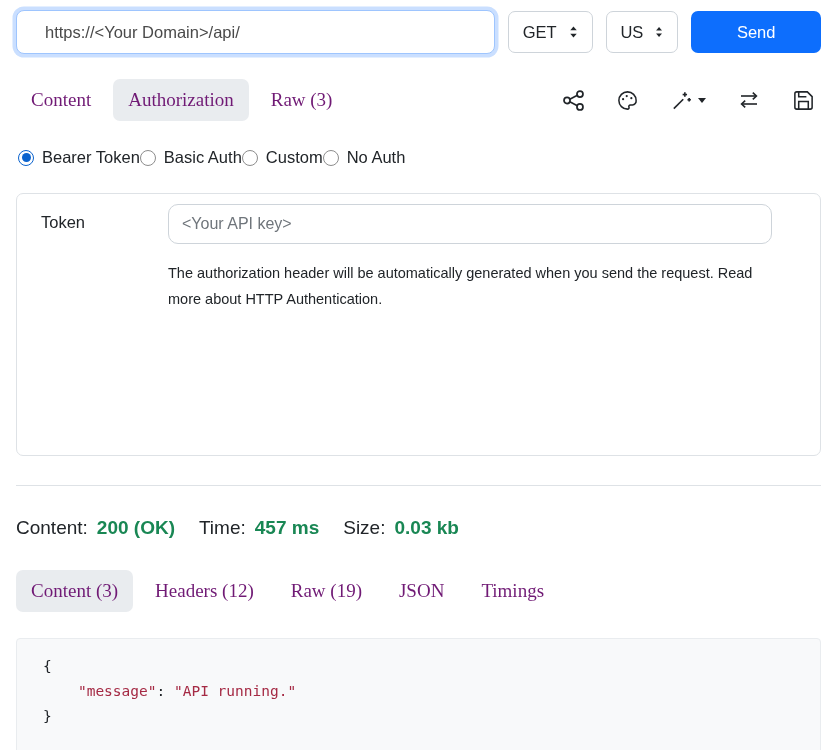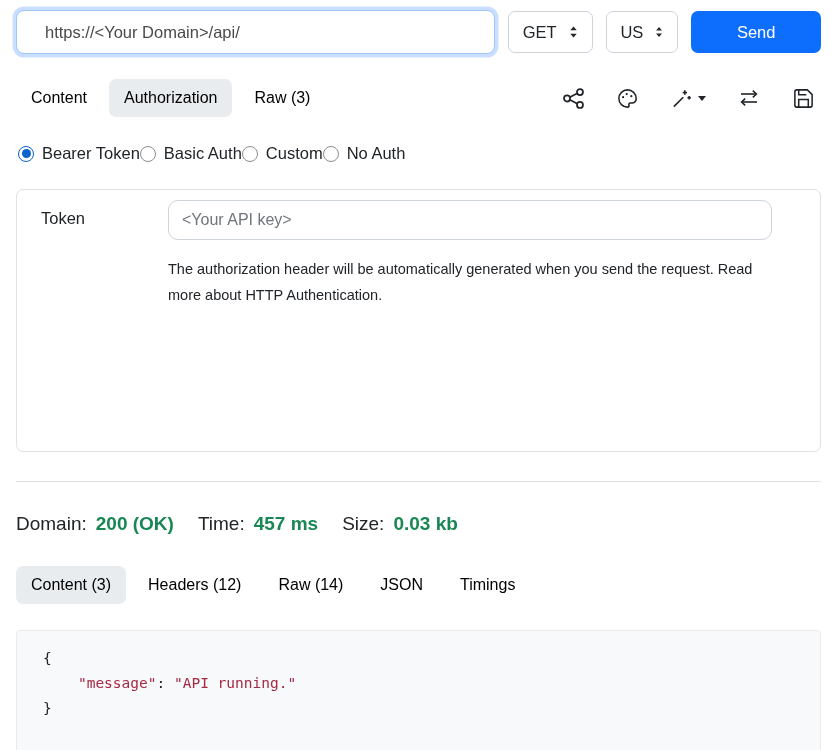--- a/index.html
+++ b/index.html
@@ -33,22 +33,22 @@
   .select-box.region{width:72px;}
   .send-btn{
     margin-left:auto;width:131px;height:42px;background:var(--accent);
     color:#fff;border:none;border-radius:7px;font-size:16.5px;cursor:pointer;
     font-family:"Liberation Sans",sans-serif;
   }
 
   
   .tabs-row{display:flex;align-items:center;margin-top:25px;}
   .tab{
-    padding:10px 15px;font-size:16px;border-radius:7px;cursor:pointer;
-    color:#000000;margin-right:7px;white-space:nowrap;
+    padding:10px 15px;font-size:19px;border-radius:7px;cursor:pointer;
+    color:#701a75;margin-right:7px;white-space:nowrap;font-family:Liberation Serif, serif;
   }
   .tab.active{background:var(--tab-active-bg);}
   .toolbar{margin-left:auto;display:flex;align-items:center;gap:31px;padding-right:6px;}
   .icon-btn{display:flex;align-items:center;cursor:pointer;}
   .caret{width:0;height:0;border-left:4.5px solid transparent;border-right:4.5px solid transparent;border-top:5.5px solid #212529;margin-left:5px;}
 
   
   .auth-row{display:flex;align-items:center;margin-top:27px;padding-left:2px;}
   .radio-option{display:flex;align-items:center;gap:8px;font-size:16.5px;cursor:pointer;}
   .radio{width:16px;height:16px;border:1px solid #8d8d8d;border-radius:50%;position:relative;background:#fff;flex:none;}
@@ -189,32 +189,32 @@
     <div class="token-label">Token</div>
     <div class="token-main">
       <input class="token-input" type="text" placeholder="&lt;Your API key&gt;" style="">
       <p class="help-text"><span>The authorization header will be automatically generated when you send the request. Read more about </span><span>HTTP Authentication</span><span>.</span></p>
     </div>
   </div>
 
   <hr class="divider">
 
   <div class="status-row">
-    <span class="status-label">Domain:</span>
+    <span class="status-label">Content:</span>
     <span class="status-value">200 (OK)</span>
     <span class="status-label">Time:</span>
     <span class="status-value">457 ms</span>
     <span class="status-label">Size:</span>
     <span class="status-value">0.03 kb</span>
   </div>
 
   <div class="response-tabs">
     <div class="tab active">Content (3)</div>
     <div class="tab">Headers (12)</div>
-    <div class="tab">Raw (14)</div>
+    <div class="tab">Raw (19)</div>
     <div class="tab">JSON</div>
     <div class="tab">Timings</div>
   </div>
 
   <div class="code-block">
     <div class="code-line"><span>{</span></div>
     <div class="code-line"><span class="str">    "message"</span><span>: </span><span class="str">"API running."</span></div>
     <div class="code-line"><span>}</span></div>
   </div>
 

